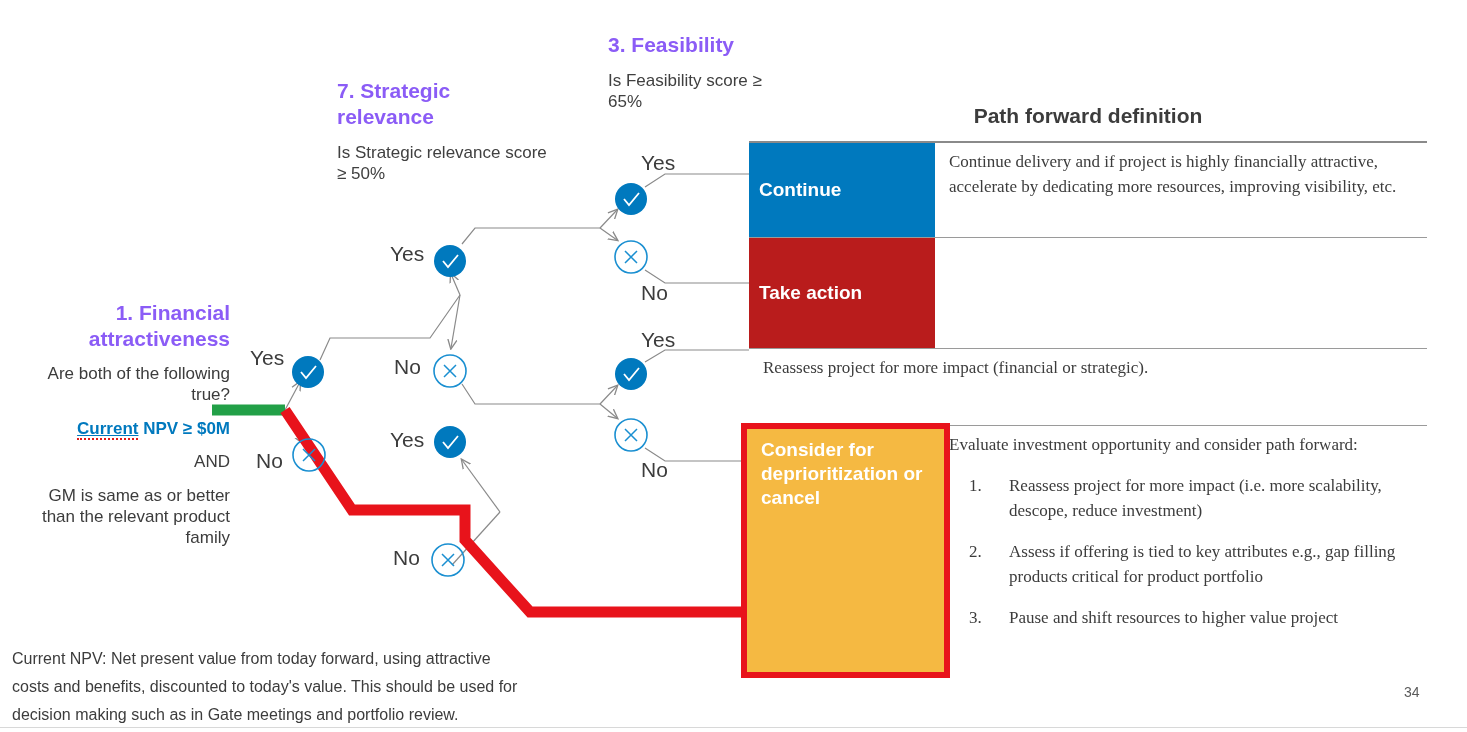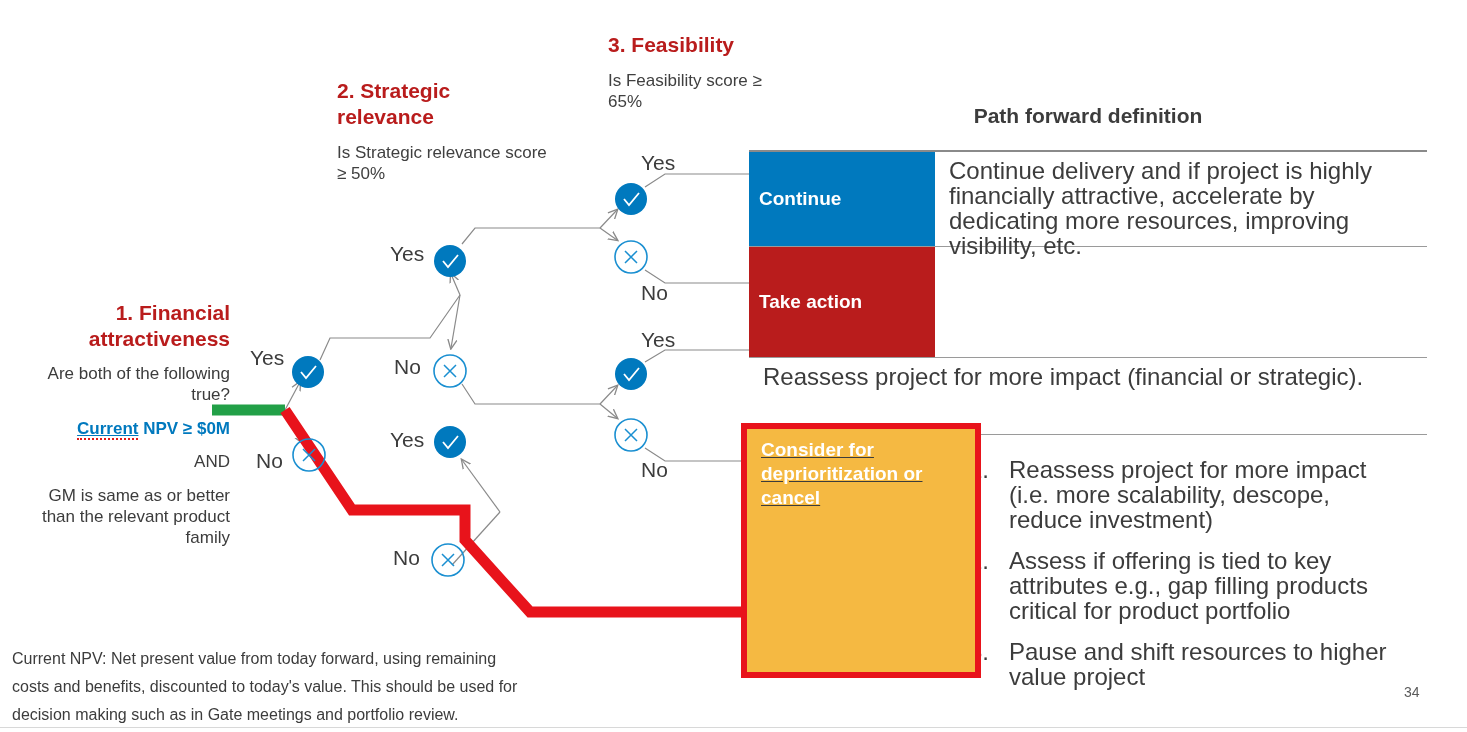--- a/index.html
+++ b/index.html
@@ -5,21 +5,21 @@
   html,body{margin:0;padding:0;background:#ffffff;}
   body{
     width:1467px;height:732px;position:relative;overflow:hidden;
     font-family:"Liberation Sans","DejaVu Sans",sans-serif;
     color:#3c3c3c;
   }
   .abs{position:absolute;}
 
   
   .stage-title{
-    font-weight:bold;font-size:21px;line-height:26px;color:#b91c1c;
+    font-weight:bold;font-size:21px;line-height:26px;color:#8b5cf6;
   }
   .stage-sub{
     font-size:17px;line-height:21px;color:#404040;font-weight:normal;
   }
 
   
   #stage1{left:40px;top:300px;width:190px;text-align:right;}
   #stage1 .stage-title{font-size:21px;}
   #stage1 .q{font-size:17px;line-height:21px;margin-top:11px;}
   #stage1 .npv{
@@ -45,48 +45,47 @@
   
   .yn{
     position:absolute;font-size:21px;color:#3c3c3c;
     white-space:nowrap;line-height:21px;
   }
 
   
   #table{left:749px;top:104px;width:678px;}
   .tbl-head{
     font-weight:bold;font-size:21px;color:#3c3c3c;
-    text-align:center;padding-bottom:22px;
+    text-align:center;padding-bottom:13px;
   }
   .tbl-rule{height:2px;background:#8a8a8a;width:678px;}
   .tbl-rule.thin{height:1px;background:#9a9a9a;}
   .row{display:flex;align-items:stretch;}
   .cat{
     width:186px;flex:0 0 186px;color:#ffffff;font-weight:bold;
     font-size:19px;line-height:24px;
     display:flex;align-items:center;padding:0 10px;box-sizing:border-box;
   }
   .desc{
-    flex:1;font-size:24px;line-height:25px;color:#3c3c3c;
-    padding:6px 4px 6px 14px;box-sizing:border-box;
+    flex:1;font-size:17px;line-height:25px;color:#3c3c3c;
+    padding:6px 4px 6px 14px;box-sizing:border-box;font-family:Liberation Serif, serif;
   }
   .desc ol{margin:0;padding:0;list-style:none;counter-reset:li;}
   .desc ol li{
     counter-increment:li;position:relative;padding-left:44px;margin:16px;
   }
   .desc ol li:before{
     content:counter(li) ".";position:absolute;left:4px;top:0;
   }
 
   
   #ccbox{
-    left:741px;top:423px;width:240px;height:255px;
+    left:741px;top:423px;width:209px;height:255px;
     border:6px solid #e8131b;box-sizing:border-box;background:#f5b942;
     z-index:5;
-    text-decoration:underline;
   }
   #ccbox .cc-label{
     color:#ffffff;font-weight:bold;font-size:19px;line-height:24px;
     padding:9px 0 0 14px;
   }
 
   
   #footnote{
     left:12px;top:645px;width:520px;font-size:16px;line-height:28px;
     color:#3c3c3c;
@@ -101,21 +100,21 @@
 
 <div class="abs" id="stage1">
   <div class="stage-title">1. Financial attractiveness</div>
   <div class="q">Are both of the following true?</div>
   <div class="npv"><span class="sq" style="text-decoration:underline;text-decoration-color:#0079be;">Current</span><span> NPV ≥ $0M</span></div>
   <div class="and">AND</div>
   <div class="gm">GM is same as or better than the relevant product family</div>
 </div>
 
 <div class="abs" id="stage2">
-  <div class="stage-title">2. Strategic relevance</div>
+  <div class="stage-title">7. Strategic relevance</div>
   <div class="stage-sub">Is Strategic relevance score ≥ 50%</div>
 </div>
 
 <div class="abs" id="stage3">
   <div class="stage-title">3. Feasibility</div>
   <div class="stage-sub">Is Feasibility score ≥ 65%</div>
 </div>
 
 <svg class="abs" id="tree" width="960" height="732">
   <defs>
@@ -233,28 +232,29 @@
   <div class="tbl-rule thin"></div>
 
   <div class="row" style="height:76px;">
     <div class="desc">Reassess project for more impact (financial or strategic).</div>
   </div>
   <div class="tbl-rule thin"></div>
 
   <div class="row" style="height:240px;">
     <div class="cat" style="width:186px;flex:0 0 186px;background:transparent;"></div>
     <div class="desc">
+      <div>Evaluate investment opportunity and consider path forward:</div>
       <ol>
         <li>Reassess project for more impact (i.e. more scalability, descope, reduce investment)</li>
         <li>Assess if offering is tied to key attributes e.g., gap filling products critical for product portfolio</li>
         <li>Pause and shift resources to higher value project</li>
       </ol>
     </div>
   </div>
 </div>
 
 <div class="abs" id="ccbox">
   <div class="cc-label">Consider for deprioritization or cancel</div>
 </div>
 
-<div class="abs" id="footnote">Current NPV: Net present value from today forward, using remaining costs and benefits, discounted to today's value. This should be used for decision making such as in Gate meetings and portfolio review.</div>
+<div class="abs" id="footnote">Current NPV: Net present value from today forward, using attractive costs and benefits, discounted to today's value. This should be used for decision making such as in Gate meetings and portfolio review.</div>
 <div class="abs" id="pagenum">34</div>
 <div class="abs" id="botrule"></div>
 
 </body></html>

